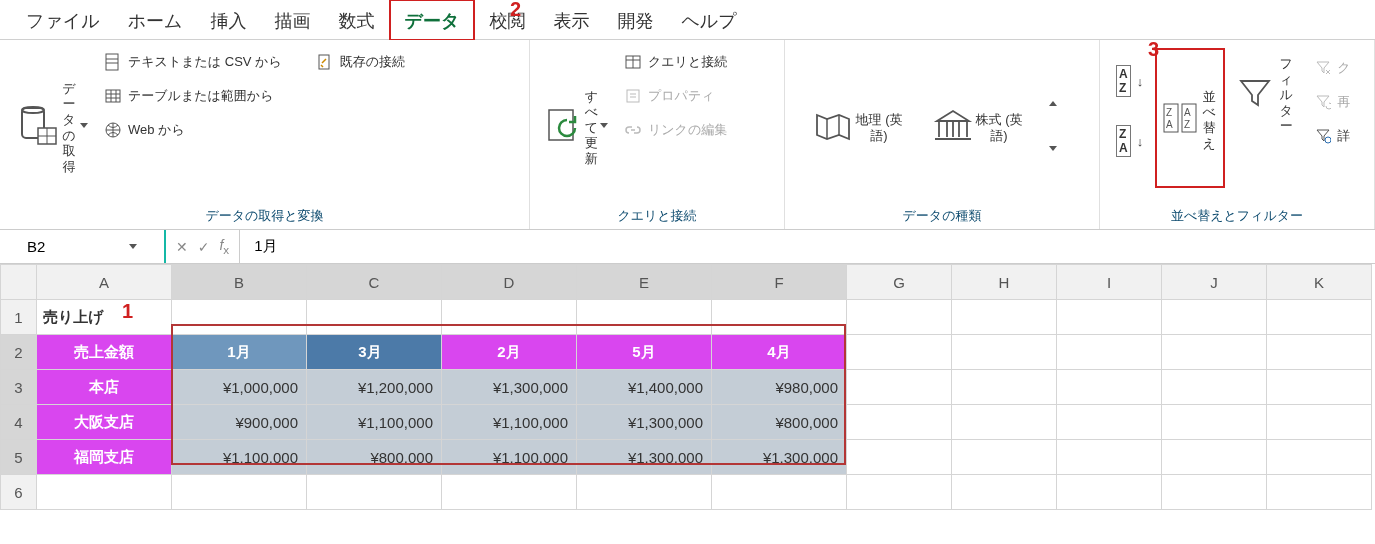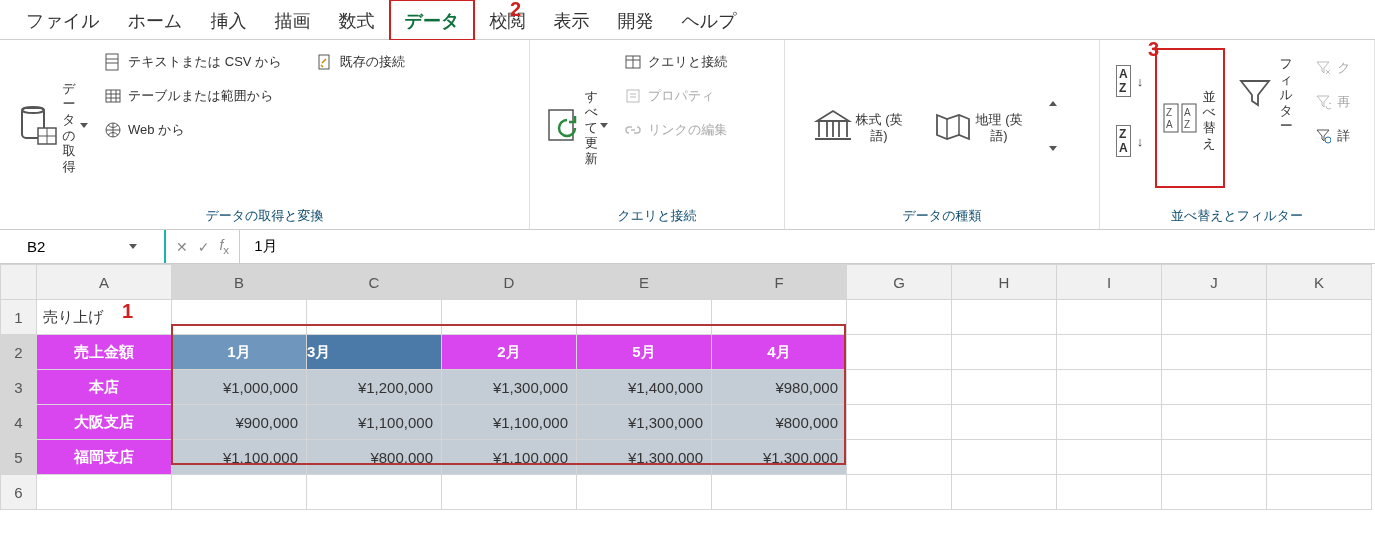--- a/index.html
+++ b/index.html
@@ -175,34 +175,34 @@
       </div>
     </div>
     <div class="glabel">クエリと接続</div>
   </div>
 
   <div class="ribbon-group" style="width:315px;">
     <div class="btns" style="align-items:center; gap:20px; padding:0 10px;">
       <div class="rbtn-big" style="width:100px;">
         <span class="ico">
           <svg width="44" height="38">
+              <path d="M6 8 l10 4 l12 -4 l10 4 v20 l-10 -4 l-12 4 l-10 -4 Z" fill="none" stroke="#555" stroke-width="1.8"></path>
+              <path d="M16 12 v20 M28 8 v20" stroke="#555" stroke-width="1.5"></path>
+            </svg>
+        </span>
+        <span class="cap">地理 (英語)</span>
+      </div>
+      <div class="rbtn-big" style="width:100px;">
+        <span class="ico">
+          <svg width="44" height="38">
               <path d="M6 14 L22 4 L38 14 Z" fill="none" stroke="#555" stroke-width="1.8"></path>
               <path d="M8 14 v16 M16 14 v16 M22 14 v16 M28 14 v16 M36 14 v16 M4 32 h36" stroke="#555" stroke-width="1.8"></path>
             </svg>
         </span>
         <span class="cap">株式 (英語)</span>
-      </div>
-      <div class="rbtn-big" style="width:100px;">
-        <span class="ico">
-          <svg width="44" height="38">
-              <path d="M6 8 l10 4 l12 -4 l10 4 v20 l-10 -4 l-12 4 l-10 -4 Z" fill="none" stroke="#555" stroke-width="1.8"></path>
-              <path d="M16 12 v20 M28 8 v20" stroke="#555" stroke-width="1.5"></path>
-            </svg>
-        </span>
-        <span class="cap">地理 (英語)</span>
       </div>
       <div class="vstack" style="justify-content:center; gap:40px;">
         <span style="transform:rotate(180deg);" class="tri-down"></span>
         <span class="tri-down"></span>
       </div>
     </div>
     <div class="glabel">データの種類</div>
   </div>
 
   <div class="ribbon-group" style="flex:1;">
@@ -314,37 +314,37 @@
       <th class="colh sel">E</th>
       <th class="colh sel">F</th>
       <th class="colh">G</th>
       <th class="colh">H</th>
       <th class="colh">I</th>
       <th class="colh">J</th>
       <th class="colh">K</th>
     </tr>
     <tr>
       <th class="rowh">1</th>
-      <td style="padding-left:6px;">売り上げ</td>
+      <td style="padding-left:6px;font-weight:bold;">売り上げ</td>
       <td></td>
           <td></td>
           <td></td>
           <td></td>
           <td></td>
           <td></td>
           <td></td>
           <td></td>
           <td></td>
           <td></td>
     </tr>
     <tr>
       <th class="rowh sel">2</th>
       <td class="blueh">売上金額</td>
       <td class="active-cell">1月</td>
-      <td class="blueh sel-cell" style="text-align:left;color:#fff;background:#4c7aa8;">3月</td>
+      <td class="blueh sel-cell" style="text-align:center;color:#fff;background:#4c7aa8;">3月</td>
       <td class="blueh">2月</td>
       <td class="blueh">5月</td>
       <td class="blueh">4月</td>
       <td></td>
           <td></td>
           <td></td>
           <td></td>
           <td></td>
     </tr>
     <tr>

